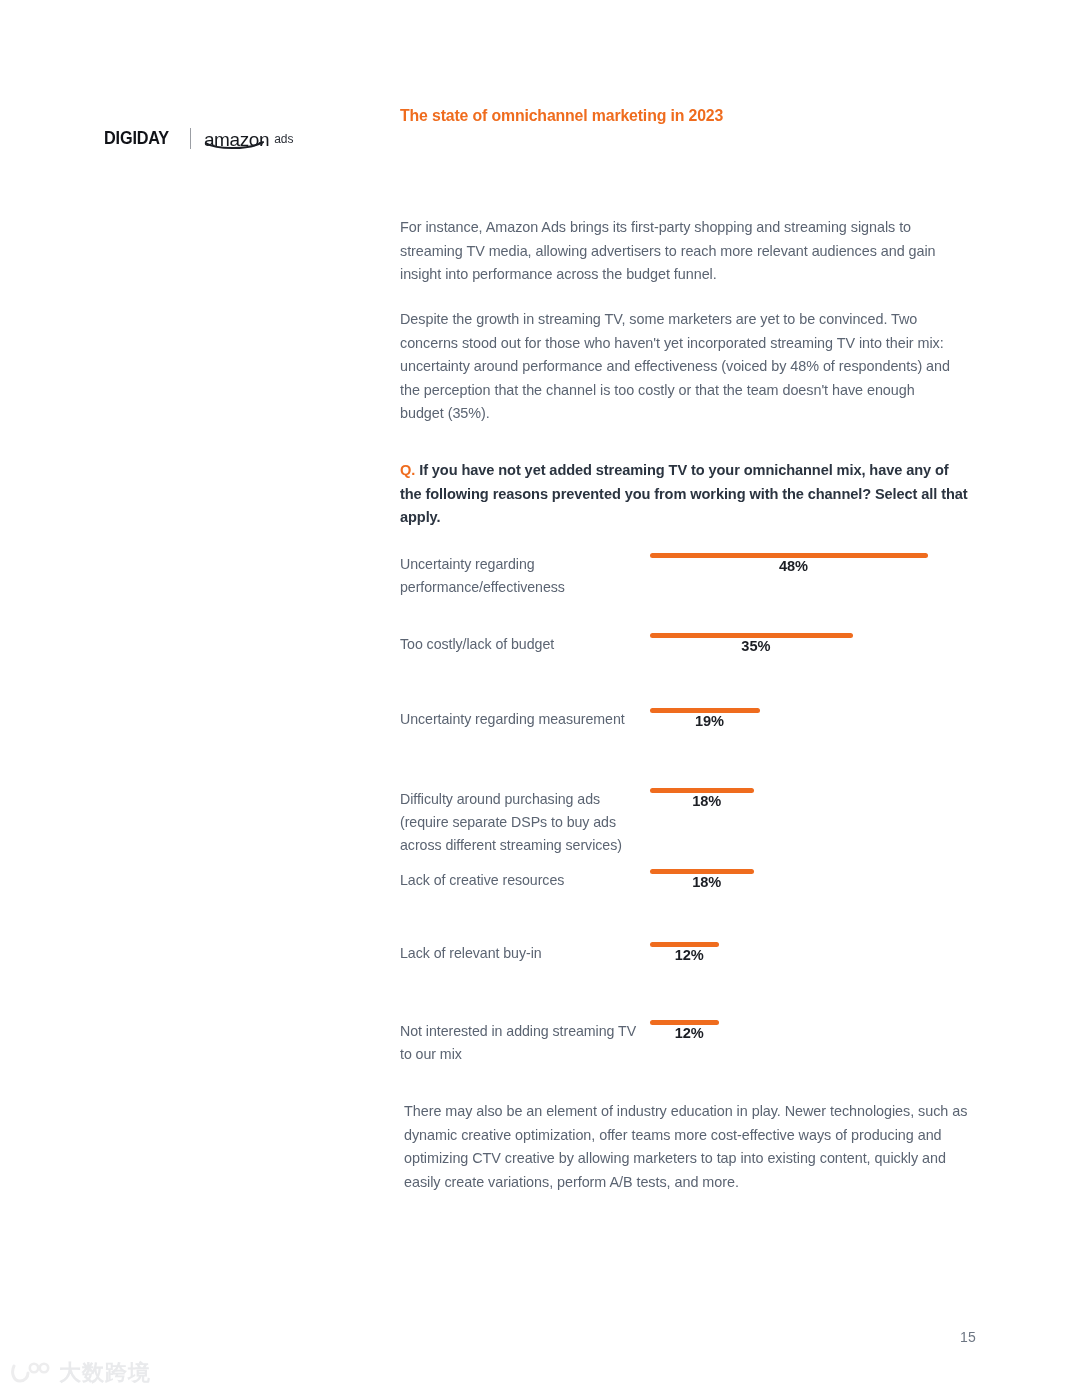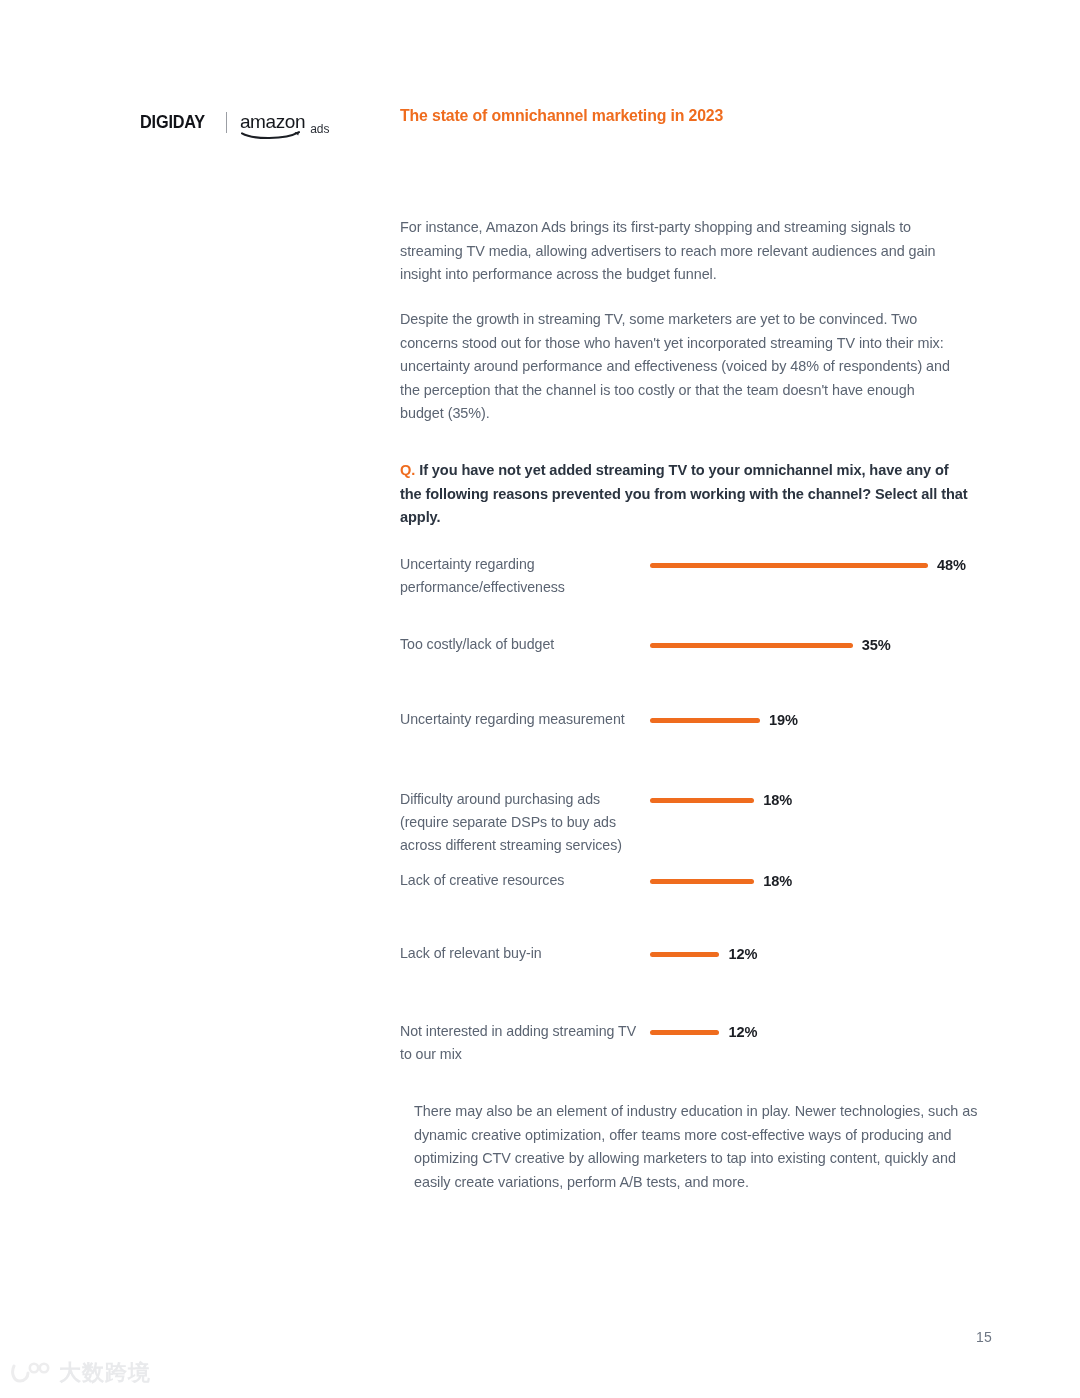--- a/index.html
+++ b/index.html
@@ -22,25 +22,24 @@
   .header {
     position: absolute;
     top: 104px;
     left: 104px;
     right: 104px;
     height: 34px;
   }
   .logos {
     position: absolute;
     left: 0;
-    top: 8px;
+    top: 17px;
     display: flex;
-    align-items: flex-start;
+    align-items: flex-end;
     height: 28px;
-    margin-left: 36px;
   }
   .digiday {
     font-family: "Liberation Sans", sans-serif;
     font-weight: 700;
     font-size: 17.5px;
     letter-spacing: -0.2px;
     color: #111318;
     transform: scaleX(0.93);
     transform-origin: left center;
   }
@@ -55,21 +54,21 @@
     align-items: flex-end;
     position: relative;
   }
   .amazon-word {
     position: relative;
     font-size: 19px;
     font-weight: 400;
     letter-spacing: -0.4px;
     color: #15181d;
     line-height: 1;
-    padding-bottom: 8px;
+    padding-bottom: 0;
   }
   .amazon-smile {
     position: absolute;
     left: 1px;
     bottom: -1px;
     width: 62px;
     height: 10px;
   }
   .ads-word {
     font-size: 12px;
@@ -101,21 +100,21 @@
   }
   p.body-text {
     margin: 0;
     font-size: 14.4px;
     line-height: 23.6px;
     color: #5b6472;
     letter-spacing: -0.05px;
   }
   .para-1 { position: absolute; top: 216px; left: 0; width: 570px; }
   .para-2 { position: absolute; top: 308px; left: 0; width: 551px; }
-  .para-3 { position: absolute; top: 1100px; left: 14px; width: 580px; }
+  .para-3 { position: absolute; top: 1100px; left: 4px; width: 580px; }
 
   .question {
     position: absolute;
     top: 459px;
     left: 0;
     width: 572px;
     font-size: 14.6px;
     line-height: 23.5px;
     font-weight: 700;
     color: #2b3440;
@@ -148,40 +147,41 @@
     color: #5b6472;
     letter-spacing: -0.05px;
   }
   .bar-track {
     position: absolute;
     left: 250px;
     top: 0;
     height: 24px;
     display: flex;
     align-items: center;
+    flex-direction: column;
   }
   .bar {
     height: 5px;
     border-radius: 3px;
     background: #ef6c1e;
     flex: 0 0 auto;
   }
   .bar-value {
     font-size: 14.6px;
     font-weight: 700;
     color: #1b1e24;
     margin-left: 9px;
     letter-spacing: -0.1px;
     white-space: nowrap;
   }
 
   
   .page-number {
     position: absolute;
-    right: 88px;
+    right: 104px;
     bottom: 53px;
     font-size: 14px;
     color: #6d7683;
     letter-spacing: 0.2px;
   }
   .watermark {
     position: absolute;
     left: 10px;
     bottom: 12px;
     display: flex;

